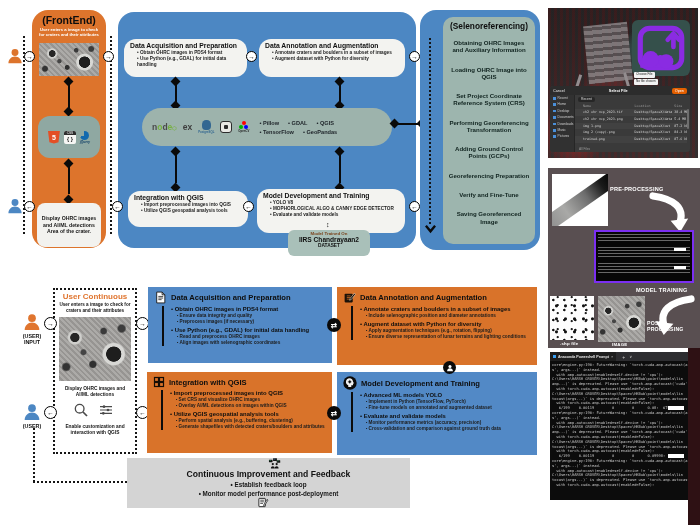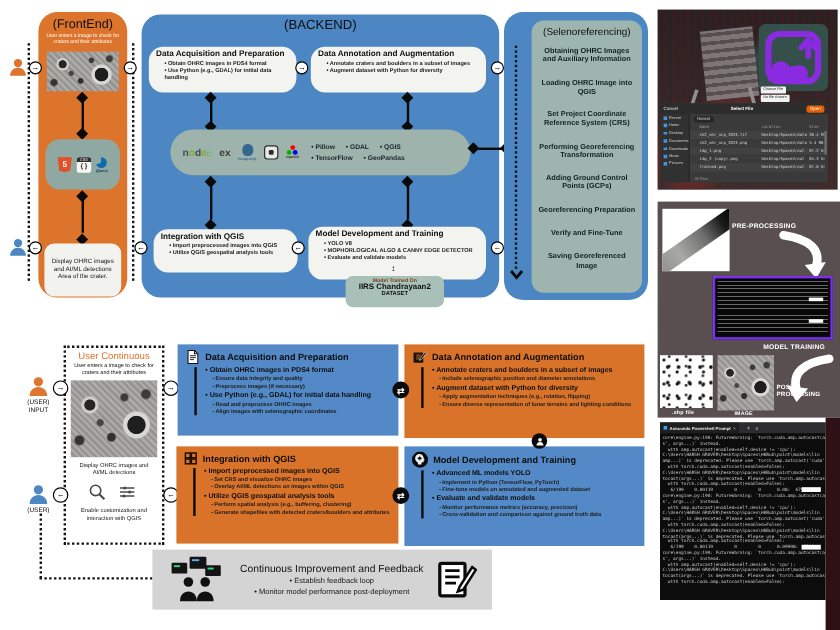--- a/index.html
+++ b/index.html
@@ -41,21 +41,21 @@
     radial-gradient(circle at 55% 14%, #222 0 .7px, transparent 1.5px);
     background-size:11px 10px, 9px 13px, 14px 8px;}
   .lander{background:
     radial-gradient(circle at 18% 82%, rgba(150,38,38,.55) 0 20px, transparent 34px),
     radial-gradient(circle at 64% 28%, rgba(70,160,150,.28) 0 12px, transparent 22px),
     radial-gradient(circle at 40% 55%, rgba(140,50,50,.35) 0 14px, transparent 26px),
     repeating-linear-gradient(90deg, rgba(125,35,35,.22) 0 3px, rgba(45,65,65,.18) 3px 6px),
     linear-gradient(#241b1c,#382b2c);}
   
   .ctr{text-align:center;}
-  .b{font-weight:400;}
+  .b{font-weight:700;}
   
   .bigbox{position:absolute;box-sizing:border-box;padding:4px 6px 3px 6px;color:#0e0e0e;}
   .bigbox .hd{display:flex;align-items:center;gap:4px;margin-bottom:2px;}
   .bigbox .hd .t{font-size:7.6px;font-weight:700;}
   .bigbox .body{margin-left:8px;border-left:2px solid #0c0c0c;padding-left:7px;}
   .bigbox .item{margin-bottom:2px;}
   .bigbox .h{font-size:5.9px;font-weight:700;line-height:7.2px;}
   .bigbox .h::before{content:"•  ";}
   .bigbox .s{font-size:4.7px;font-weight:600;line-height:5.8px;color:#1d1d1d;margin-left:6px;}
   .bigbox .s::before{content:"▪ ";font-size:4px;}
@@ -187,21 +187,20 @@
       <use href="#person"></use>
     </svg>
   <svg class="abs" style="left:6px;top:197px;width:18px;height:18px;color:#4C87C3;">
       <use href="#person"></use>
     </svg>
   <div class="cc cc-r" style="left:24px;top:51px;"></div>
   <div class="cc cc-r" style="left:103px;top:51px;"></div>
   <div class="cc cc-l" style="left:24px;top:201px;"></div>
 
   <div class="panel" style="left:118px;top:12px;width:298px;height:236px;background:#4C87C3;">
-    <div class="ctr b" style="font-size:11px;padding-top:3px;color:#0d0d0d;">(BACKEND)</div>
     <div class="pill" style="left:6px;top:27px;width:123px;height:38px;">
       <h4>Data Acquisition and Preparation</h4>
       <ul>
           <li>Obtain OHRC images in PDS4 format</li>
           <li>Use Python (e.g., GDAL) for initial data handling</li>
         </ul>
     </div>
     <div class="pill" style="left:141px;top:27px;width:146px;height:38px;">
       <h4>Data Annotation and Augmentation</h4>
       <ul>
@@ -551,21 +550,21 @@
     </div>
   </div>
   <div class="ccx" style="left:327px;top:318px;"></div>
   <div class="ccx" style="left:327px;top:406px;"></div>
   <div class="abs" style="left:443px;top:361px;width:13px;height:13px;background:#0a0a0a;border-radius:50%;display:flex;align-items:center;justify-content:center;z-index:3;">
     <svg style="width:8px;height:8px;color:#fff;">
         <use href="#person"></use>
       </svg>
   </div>
 
-  <div class="abs" style="left:127px;top:458px;width:283px;height:50px;background:#D4D4D4;display:flex;align-items:center;">
+  <div class="abs" style="left:127px;top:458px;width:283px;height:50px;background:#D4D4D4;display:flex;align-items:center;flex-direction:column;">
     <svg style="width:52px;height:40px;margin-left:12px;">
         <use href="#crew"></use>
       </svg>
     <div style="flex:1;text-align:center;">
       <div class="b" style="font-size:8.6px;color:#101010;">Continuous Improvement and Feedback</div>
       <div class="b" style="font-size:6.3px;margin-top:2px;color:#161616;"><span>•  </span><span>Establish feedback loop</span></div>
       <div class="b" style="font-size:6.3px;margin-top:2px;color:#161616;"><span>•  </span><span>Monitor model performance post-deployment</span></div>
     </div>
     <svg style="width:36px;height:40px;margin-right:12px;">
         <use href="#notepad"></use>

